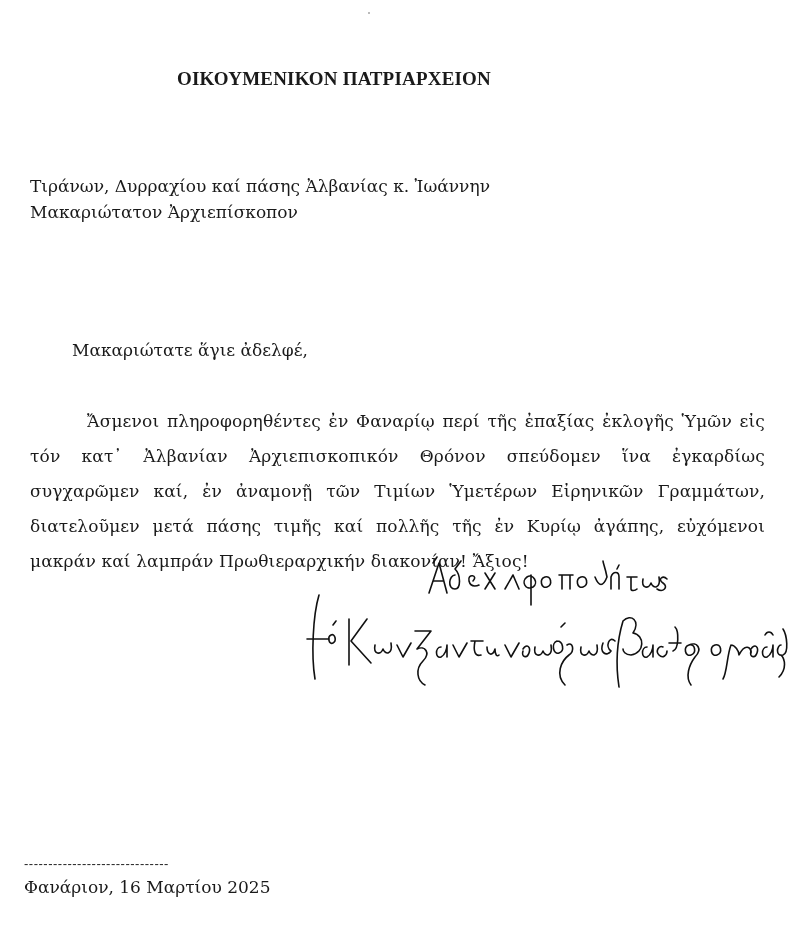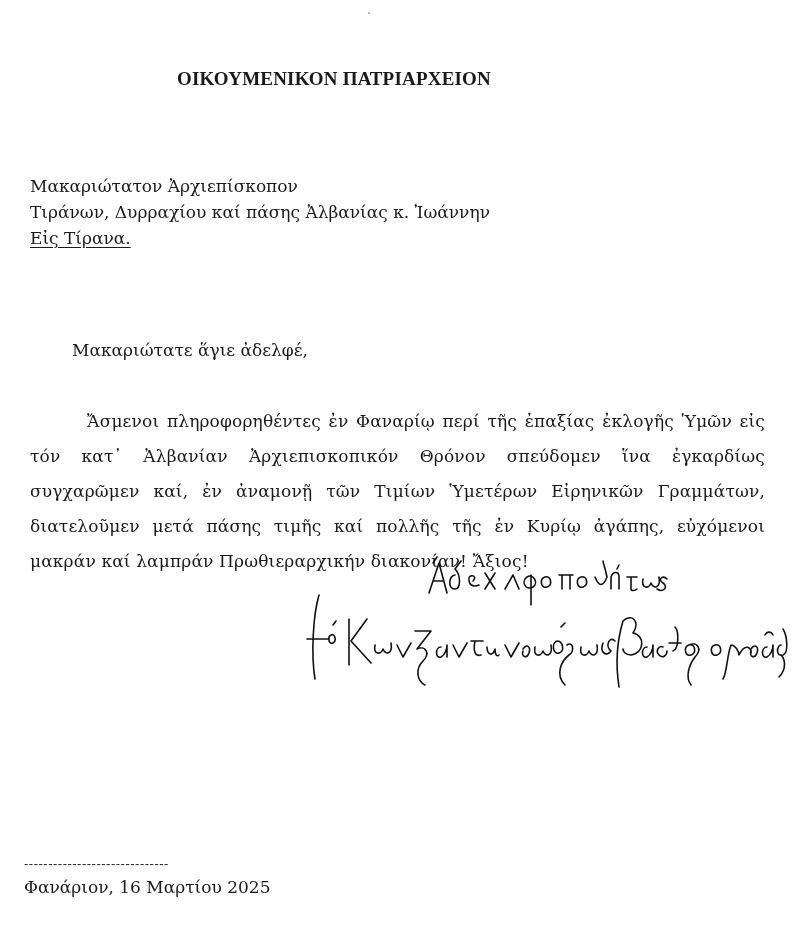--- a/index.html
+++ b/index.html
@@ -21,23 +21,22 @@
   .date { position: absolute; left: 24px; top: 877px; font-size: 17px; }
 </style>
 </head>
 <body>
 
 <div class="dot"></div>
 
 <div class="heading">ΟΙΚΟΥΜΕΝΙΚΟΝ ΠΑΤΡΙΑΡΧΕΙΟΝ</div>
 
 <div class="address">
+  <div>Τιράνων, Δυρραχίου καί πάσης Ἀλβανίας κ. Ἰωάννην</div>
   <div>Μακαριώτατον Ἀρχιεπίσκοπον</div>
-  <div>Τιράνων, Δυρραχίου καί πάσης Ἀλβανίας κ. Ἰωάννην</div>
-  <div><span class="u">Εἰς Τίρανα.</span></div>
 </div>
 
 <div class="salutation">Μακαριώτατε ἅγιε ἀδελφέ,</div>
 
 <div class="body-text">Ἄσμενοι πληροφορηθέντες ἐν Φαναρίῳ περί τῆς ἐπαξίας ἐκλογῆς Ὑμῶν εἰς τόν κατ᾽ Ἀλβανίαν Ἀρχιεπισκοπικόν Θρόνον σπεύδομεν ἵνα ἐγκαρδίως συγχαρῶμεν καί, ἐν ἀναμονῇ τῶν Τιμίων Ὑμετέρων Εἰρηνικῶν Γραμμάτων, διατελοῦμεν μετά πάσης τιμῆς καί πολλῆς τῆς ἐν Κυρίῳ ἀγάπης, εὐχόμενοι μακράν καί λαμπράν Πρωθιεραρχικήν διακονίαν! Ἄξιος!</div>
 
 <div class="signature">
   <span class="sig-text">Ἀδελφοποθήτως</span>
   <span class="sig-text">† ὁ Κωνσταντινουπόλεως Βαρθολομαῖος</span>
   <svg viewBox="0 0 490 140" fill="none" stroke="#111" stroke-width="1.6" stroke-linecap="round" stroke-linejoin="round">

